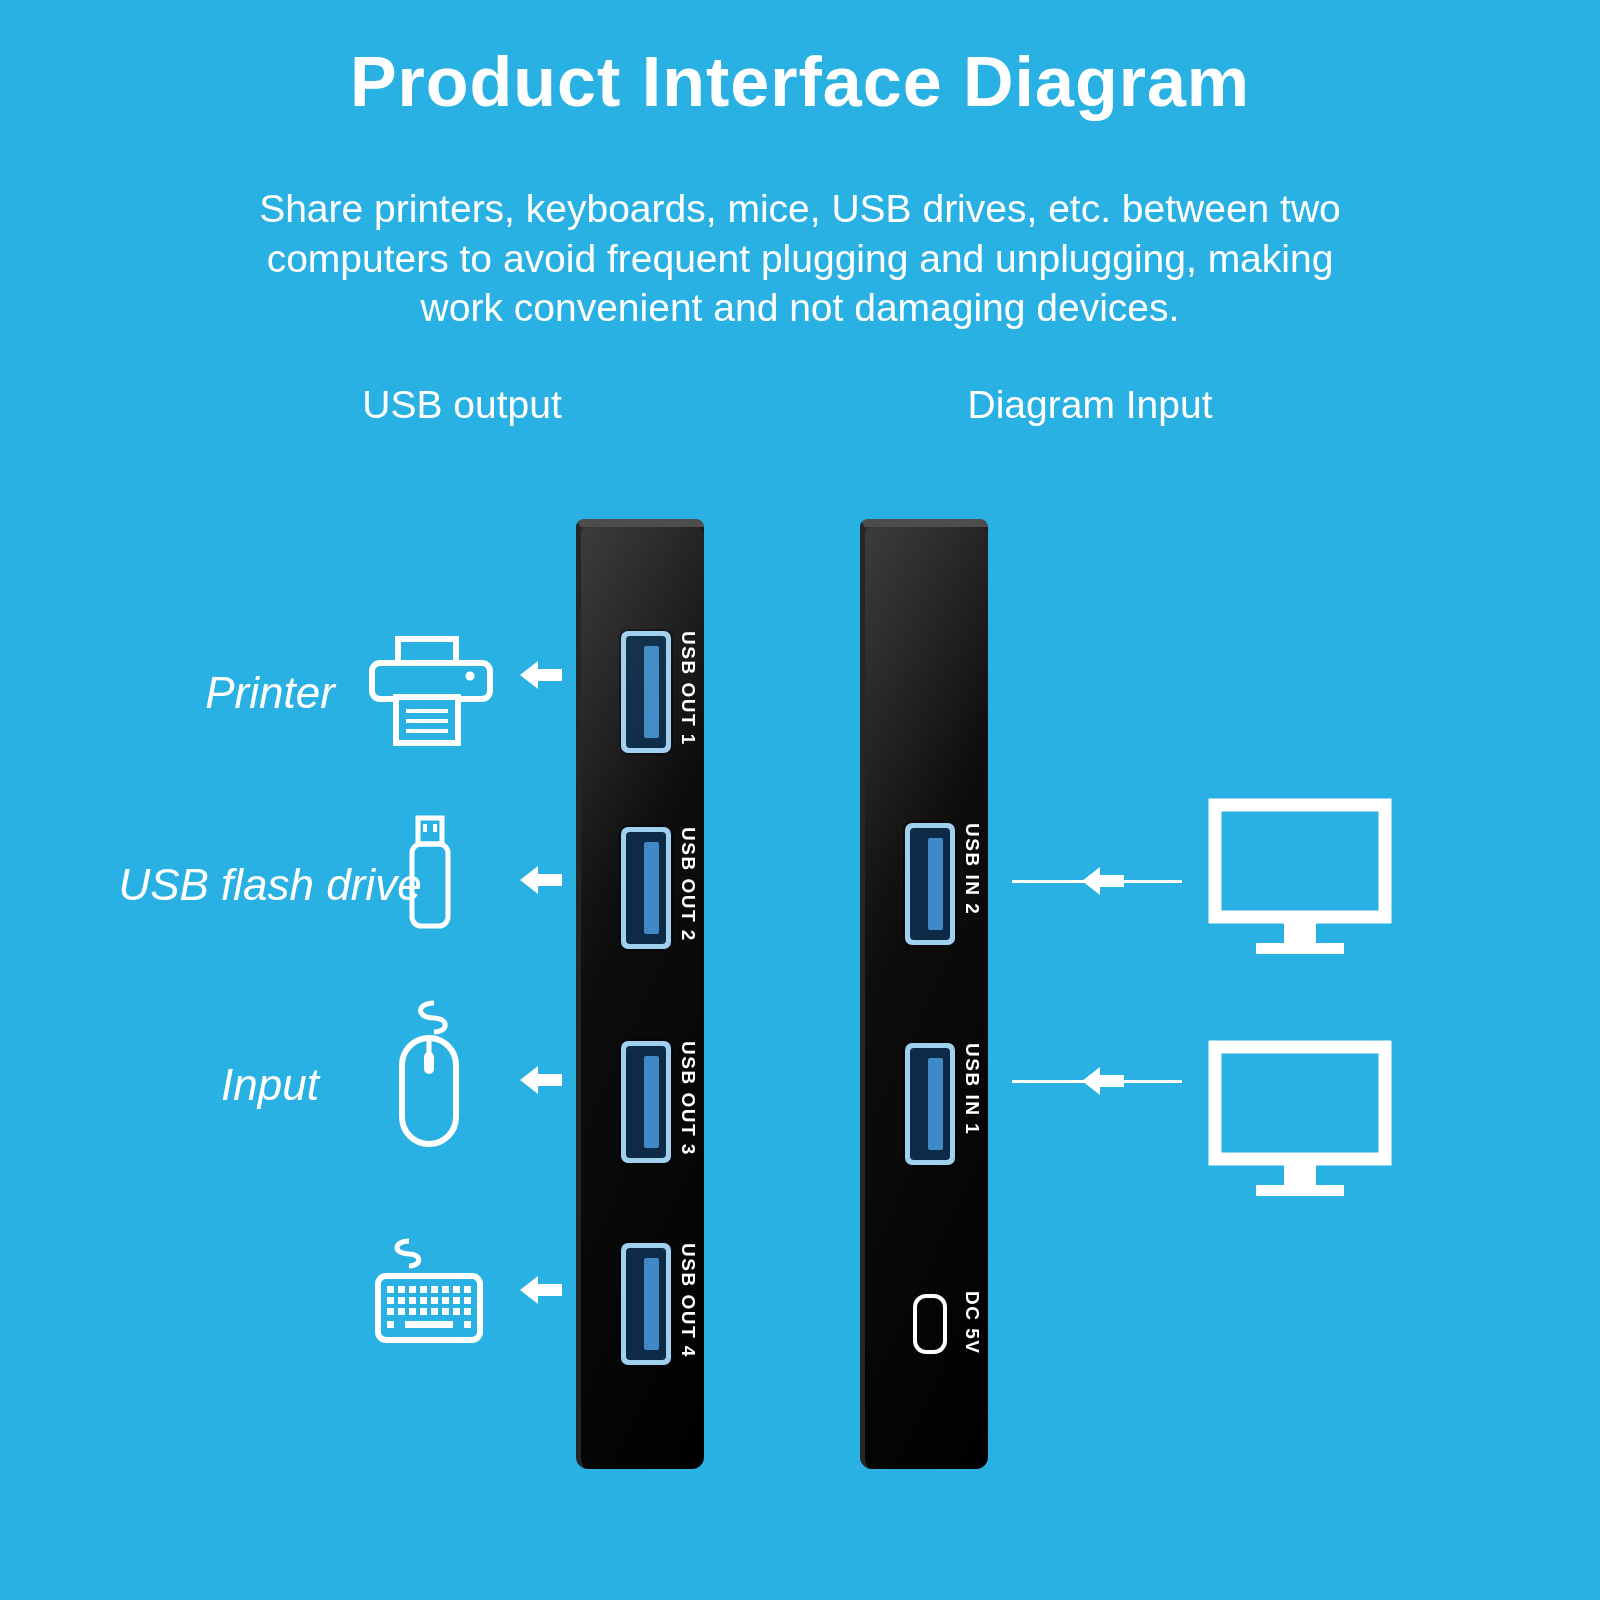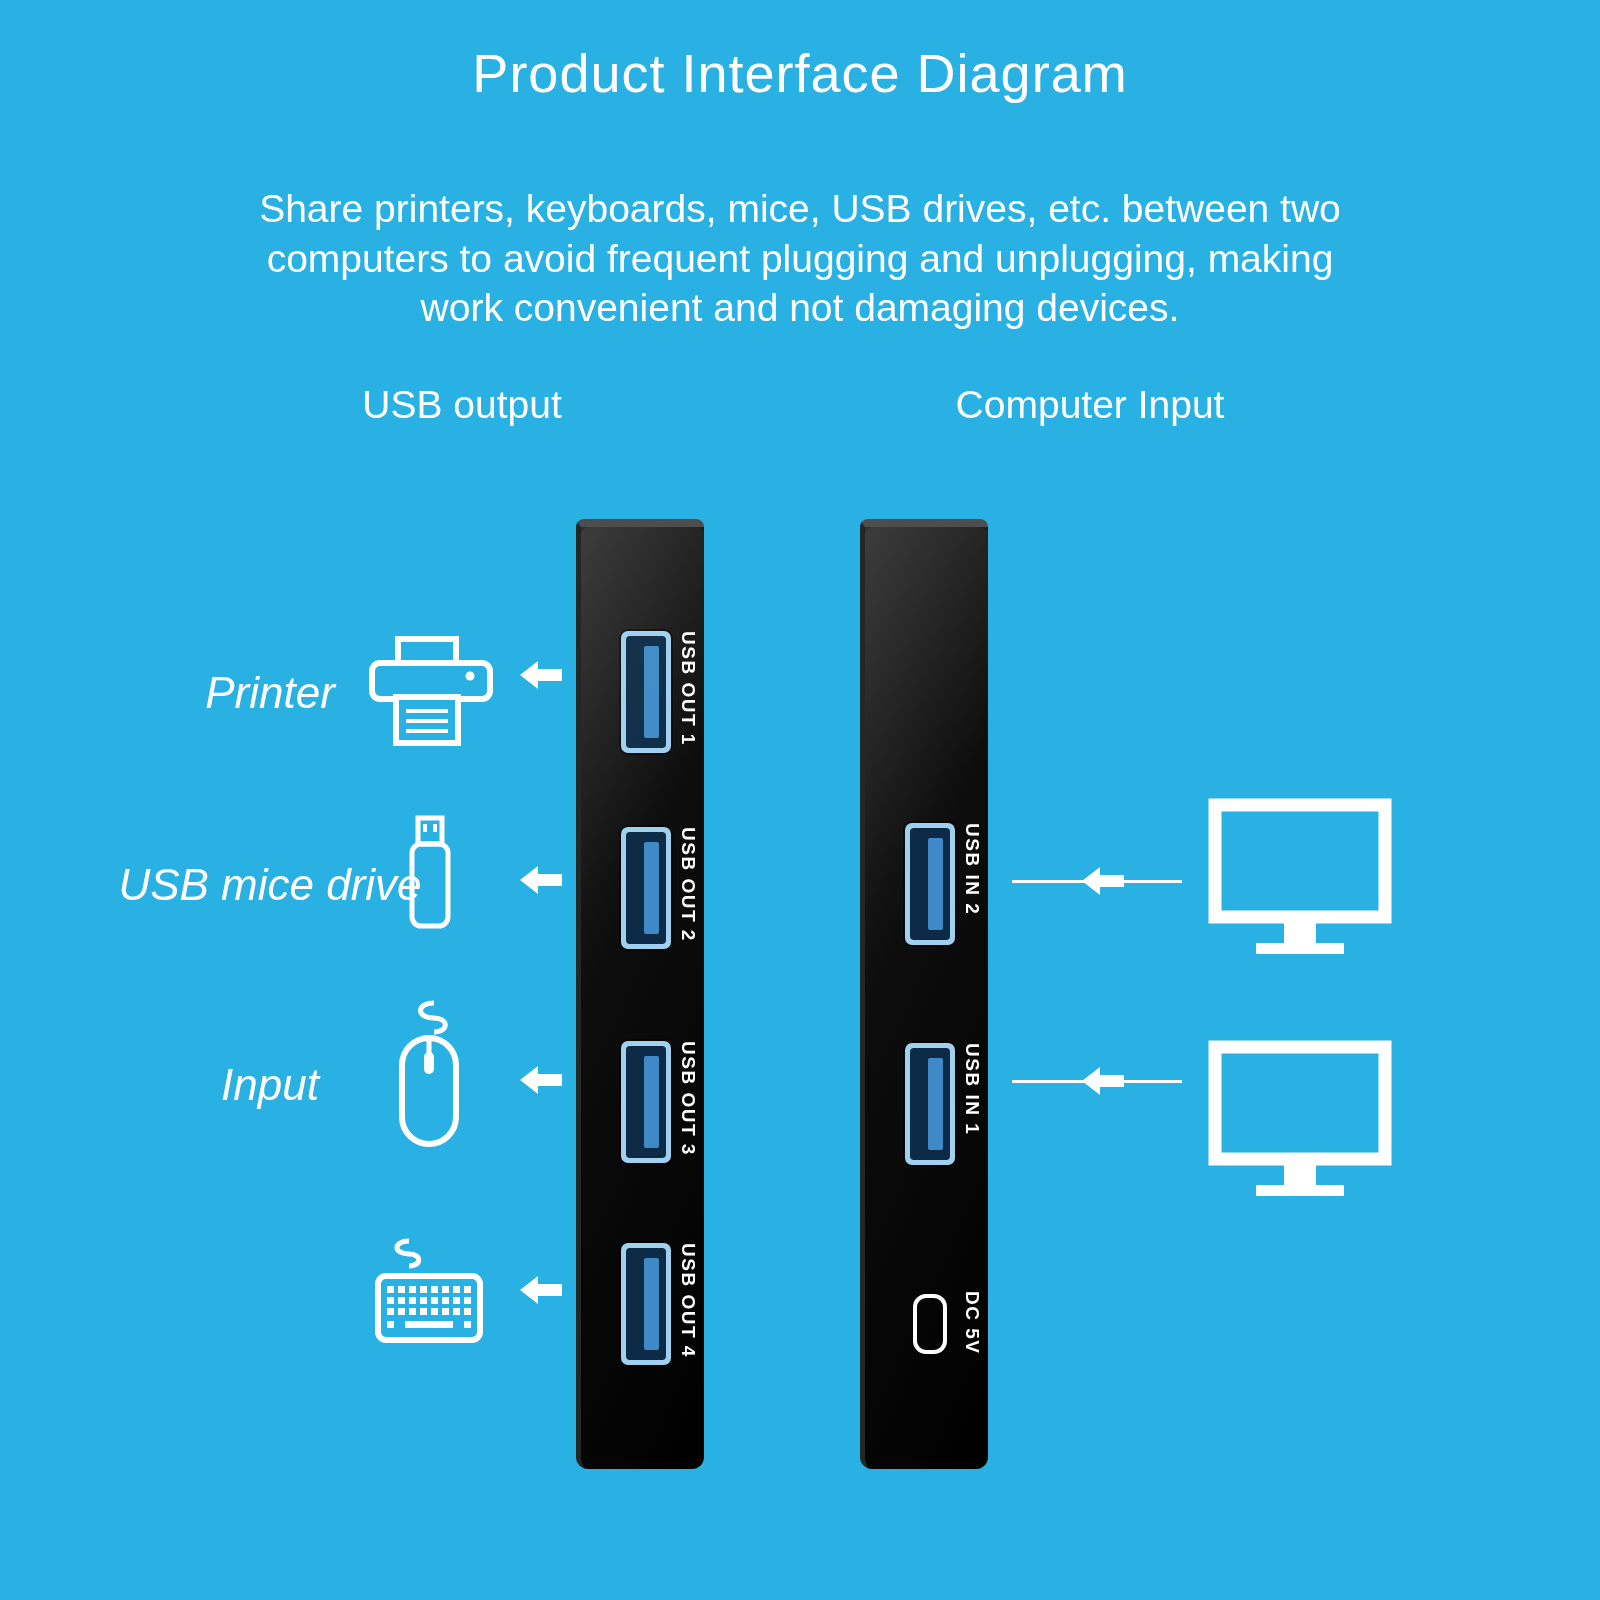--- a/index.html
+++ b/index.html
@@ -5,21 +5,21 @@
   html,body{margin:0;padding:0;background:#2ab1e3;}
   .canvas{
     position:relative;width:1600px;height:1600px;overflow:hidden;
     background:#2ab1e3;
     font-family:"Liberation Sans", sans-serif;
     color:#ffffff;
   }
   .abs{position:absolute;}
   .title{
     top:42px;left:0;width:100%;text-align:center;
-    font-size:54px;font-weight:400;letter-spacing:1px;
+    font-size:70px;font-weight:700;letter-spacing:1px;
   }
   .subtitle{
     top:184px;left:230px;width:1140px;text-align:center;
     font-size:39px;line-height:1.27;font-weight:400;
   }
   .col-label{
     top:383px;width:400px;text-align:center;font-size:39px;font-weight:400;
   }
   .device{
     width:128px;height:950px;
@@ -64,21 +64,21 @@
 </style>
 </head>
 <body>
 
 <div class="canvas">
 
   <div class="abs title">Product Interface Diagram</div>
   <div class="abs col-label" style="left:262px;">USB output</div>
 
   <div class="abs subtitle">Share printers, keyboards, mice, USB drives, etc. between two computers to avoid frequent plugging and unplugging, making work convenient and not damaging devices.</div>
-  <div class="abs col-label" style="left:890px;">Computer Input</div>
+  <div class="abs col-label" style="left:890px;">Diagram Input</div>
 
   <div class="abs device" style="left:576px;top:519px;">
     <div class="port" style="left:40px;top:104px;">
         <div class="port-cavity">
           <div class="port-tongue"></div>
         </div>
       </div>
     <div class="port-label" style="left:96px;top:104px;">USB OUT 1</div>
 
     <div class="port" style="left:40px;top:300px;">
@@ -120,21 +120,21 @@
 
     <div class="abs" style="left:46px;top:766px;">
       <svg class="icon-svg" width="38" height="62" viewBox="0 0 38 62">
         <rect x="4" y="3" width="30" height="56" rx="11" stroke="#ffffff" stroke-width="4" fill="none"></rect>
       </svg>
     </div>
     <div class="port-label" style="left:96px;top:764px;">DC 5V</div>
   </div>
 
   <div class="abs peri-label" style="top:668px;">Printer</div>
-  <div class="abs peri-label" style="top:860px;">USB mice drive</div>
+  <div class="abs peri-label" style="top:860px;">USB flash drive</div>
   <div class="abs peri-label" style="top:1060px;">Input</div>
 
   <div class="abs" style="left:368px;top:636px;">
     <svg class="icon-svg" width="126" height="112" viewBox="0 0 126 112">
       <rect x="30" y="3" width="58" height="26" stroke="#ffffff" stroke-width="6" fill="none"></rect>
       <rect x="4" y="27" width="118" height="36" rx="8" stroke="#ffffff" stroke-width="6" fill="#2ab1e3"></rect>
       <circle cx="102" cy="40" r="4.5" fill="#ffffff"></circle>
       <rect x="28" y="61" width="62" height="46" stroke="#ffffff" stroke-width="6" fill="#2ab1e3"></rect>
       <line x1="38" y1="75" x2="80" y2="75" stroke="#ffffff" stroke-width="4"></line>
       <line x1="38" y1="85" x2="80" y2="85" stroke="#ffffff" stroke-width="4"></line>

